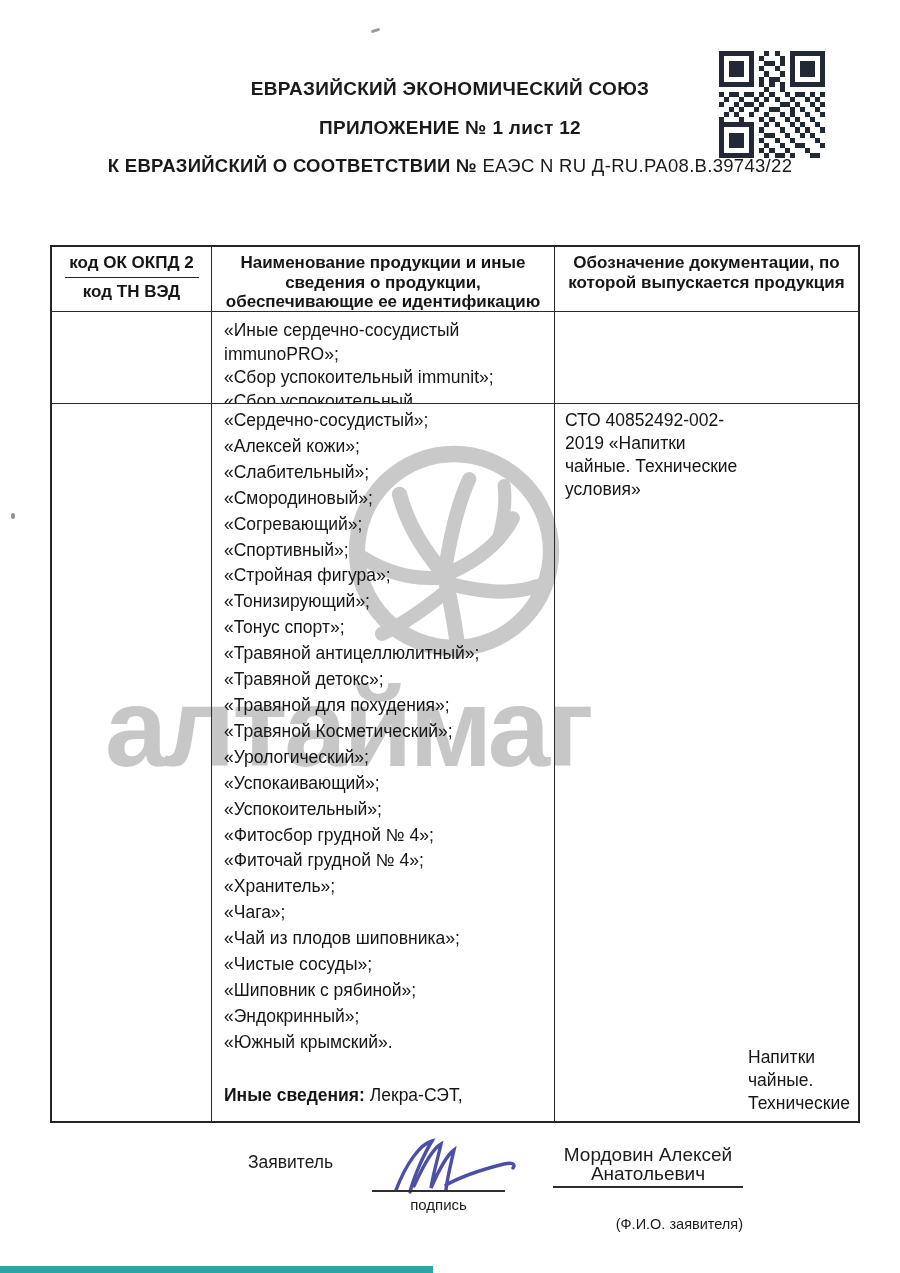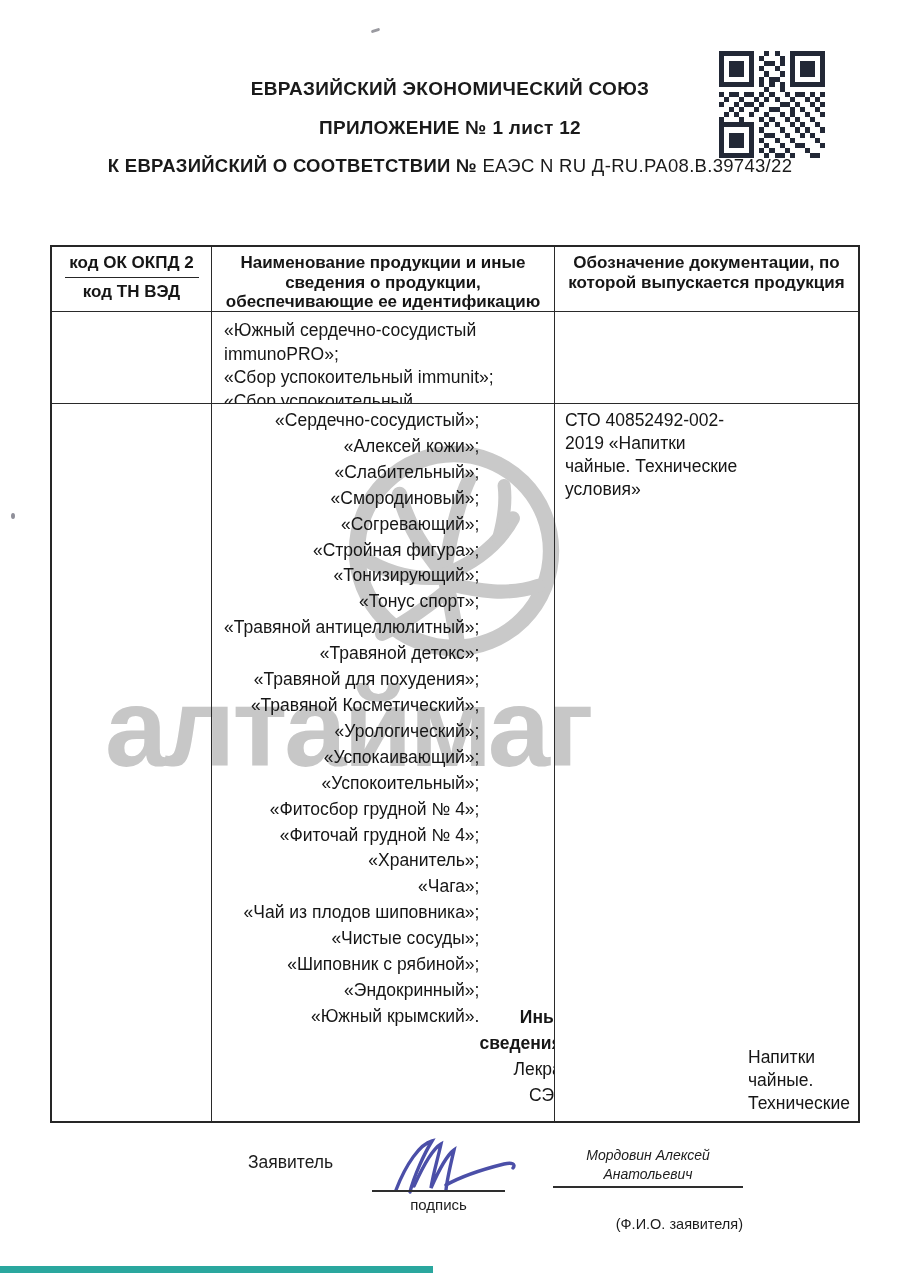--- a/index.html
+++ b/index.html
@@ -28,33 +28,33 @@
     display:grid;grid-template-columns:160px 343px 1fr;grid-template-rows:65px 92px 1fr;
     border:2px solid #262626;box-sizing:border-box;background:transparent;
     font-size:17.5px;color:#161616;
   }
   .cell{box-sizing:border-box;overflow:hidden;}
   .b-r{border-right:1.6px solid #2a2a2a;}
   .b-b{border-bottom:1.6px solid #2a2a2a;}
   .th{font-weight:bold;text-align:center;font-size:17px;line-height:19.5px;padding:6px 8px 8px 8px;}
   .th-code .divider{border-top:1.6px solid #262626;width:134px;margin:4px auto 4px auto;height:0;}
   .products{padding:7px 40px 0 12px;line-height:23.5px;}
-  .prod-list{display:flex;flex-direction:row;height:100%;padding:4px 10px 0 12px;line-height:25.9px;text-align:right;}
+  .prod-list{display:flex;flex-direction:column;height:100%;padding:4px 10px 0 12px;line-height:25.9px;}
   .prod-list .items{flex:0 0 auto;}
   .other-info{margin-top:auto;padding-bottom:12px;}
   .other-info .lbl{font-weight:bold;}
   .doc-cell{display:flex;height:100%;padding:5px 8px 0 10px;line-height:23px;}
   .doc-bottom{margin-top:auto;padding-bottom:6px;}
   
   .sig-area{position:absolute;left:0;top:0;width:100%;z-index:2;}
   .applicant{position:absolute;left:248px;top:1152px;font-size:17.5px;}
   .sig-scribble{position:absolute;left:386px;top:1136px;width:138px;height:62px;}
   .sig-line{position:absolute;left:372px;top:1190px;width:133px;border-top:2px solid #2e2e2e;height:0;}
   .sig-caption{position:absolute;left:372px;top:1196px;width:133px;text-align:center;font-size:15px;}
-  .fio-name{position:absolute;left:553px;top:1146px;width:190px;text-align:center;font-size:14px;line-height:18.5px;font-style:italic;}
+  .fio-name{position:absolute;left:553px;top:1146px;width:190px;text-align:center;font-size:19px;line-height:18.5px;}
   .fio-line{position:absolute;left:553px;top:1186px;width:190px;border-top:2px solid #2e2e2e;height:0;}
   .fio-caption{position:absolute;left:553px;top:1216px;width:190px;text-align:right;font-size:14.5px;}
   
   .accent-bar{position:absolute;left:0;top:1266px;width:433px;height:7px;z-index:4;}
   .artifact-dash{position:absolute;left:371px;top:29px;width:9px;height:3px;background:#9a9aa0;border-radius:2px;transform:rotate(-18deg);}
   .artifact-dot{position:absolute;left:11px;top:513px;width:4px;height:6px;background:#90909a;border-radius:50%;}
 </style>
 </head>
 <body>
 
@@ -120,35 +120,36 @@
       <div>код ОК ОКПД 2</div>
       <div class="divider"></div>
       <div>код ТН ВЭД</div>
     </div>
     <div class="cell b-r b-b th">Наименование продукции и иные сведения о продукции, обеспечивающие ее идентификацию</div>
     <div class="cell b-b th">Обозначение документации, по которой выпускается продукция</div>
 
     <div class="cell b-r b-b"></div>
     <div class="cell b-r b-b products">
 
-    <div class="prod-item">«Южный сердечно-сосудистый immunoPRO»;</div>
+    <div class="prod-item">«Иные сердечно-сосудистый immunoPRO»;</div>
         <div class="prod-item">«Сбор успокоительный immunit»;</div>
         <div class="prod-item">«Сбор успокоительный immunoPRO»;</div>
       </div>
     <div class="cell b-b"></div>
 
     <div class="cell b-r"></div>
     <div class="cell b-r prod-list">
       <div class="items">
 
       <div class="prod-item">«Сердечно-сосудистый»;</div>
           <div class="prod-item">«Алексей кожи»;</div>
           <div class="prod-item">«Слабительный»;</div>
           <div class="prod-item">«Смородиновый»;</div>
           <div class="prod-item">«Согревающий»;</div>
+          <div class="prod-item">«Спортивный»;</div>
           <div class="prod-item">«Стройная фигура»;</div>
           <div class="prod-item">«Тонизирующий»;</div>
           <div class="prod-item">«Тонус спорт»;</div>
           <div class="prod-item">«Травяной антицеллюлитный»;</div>
           <div class="prod-item">«Травяной детокс»;</div>
           <div class="prod-item">«Травяной для похудения»;</div>
           <div class="prod-item">«Травяной Косметический»;</div>
           <div class="prod-item">«Урологический»;</div>
           <div class="prod-item">«Успокаивающий»;</div>
           <div class="prod-item">«Успокоительный»;</div>

